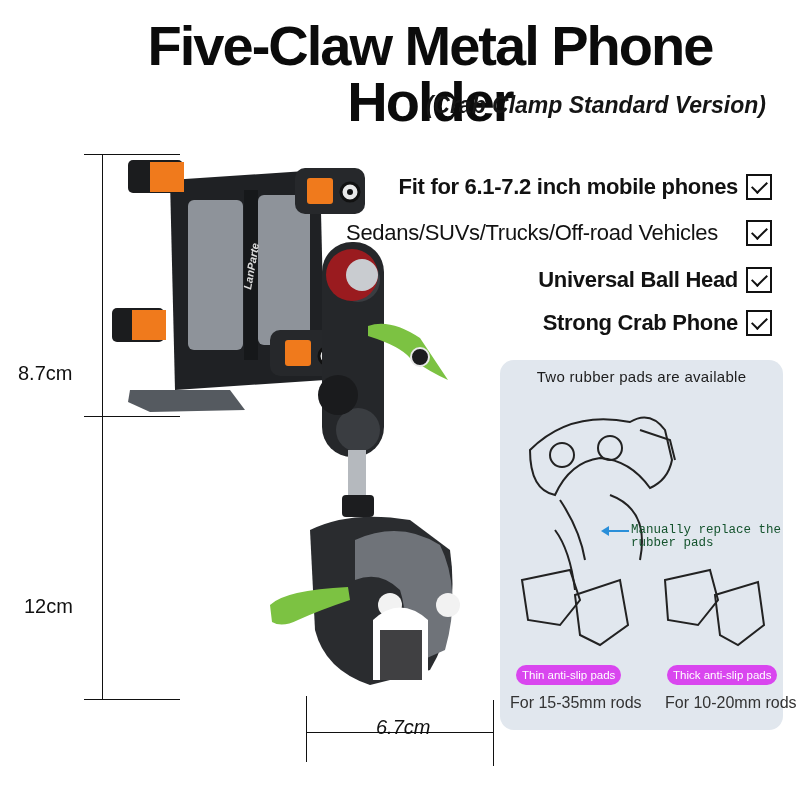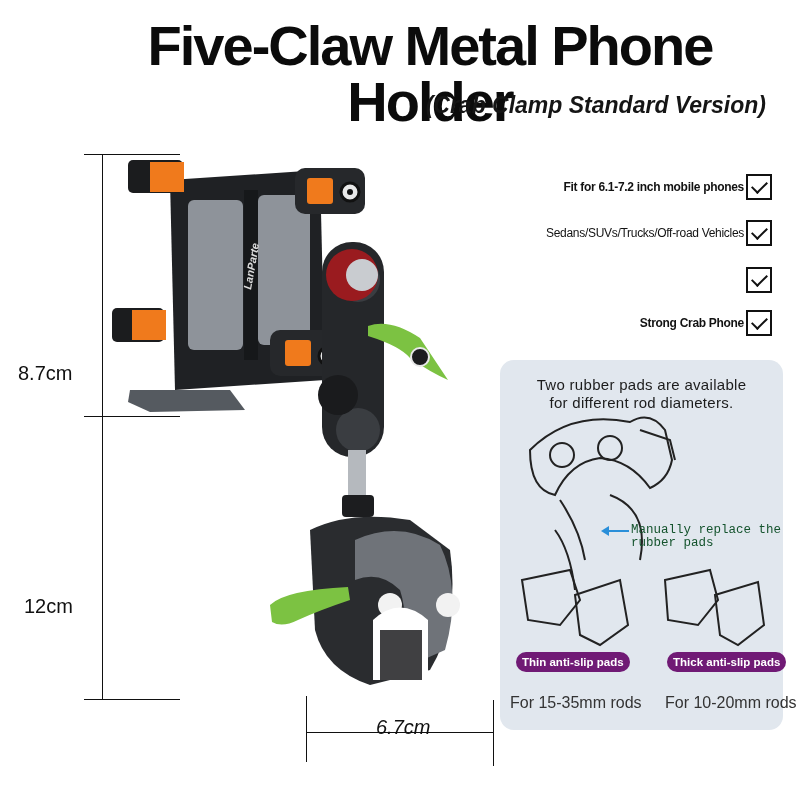--- a/index.html
+++ b/index.html
@@ -1,54 +1,55 @@
 <!DOCTYPE html>
 <html><head>
 <meta charset="utf-8">
 <style>
   html, body { margin:0; padding:0; }
   body { width:800px; height:800px; background:#ffffff; position:relative; overflow:hidden; font-family:"Liberation Sans", sans-serif; color:#111; }
   .title { position:absolute; left:60px; top:18px; width:740px; text-align:center; font-size:56px; font-weight:bold; letter-spacing:-2px; color:#0b0b0b; line-height:1; }
   .subtitle { position:absolute; right:34px; top:92px; font-size:23px; font-weight:bold; color:#151515;font-style:italic; }
   .features { position:absolute; right:28px; top:163px; }
   .feat { display:flex; justify-content:flex-end; align-items:center; height:48px; }
-  .feat .lbl { font-size:12px; font-weight:bold; color:#121212; margin-right:2px; letter-spacing:-0.3px;text-align:right; }
+  .feat .lbl { font-size:22px; font-weight:bold; color:#121212; margin-right:8px; letter-spacing:-0.3px;text-align:right; }
   .feat .chk { width:26px; height:26px; border:2px solid #111; box-sizing:border-box; position:relative; background:#fff; }
   .feat .chk::after { content:""; position:absolute; left:7px; top:2px; width:7px; height:13px; border-right:2px solid #111; border-bottom:2px solid #111; transform:rotate(45deg); }
   .panel { position:absolute; left:500px; top:360px; width:283px; height:370px; background:#e1e7ee; border-radius:14px; }
-  .panel .heading { position:absolute; left:0; top:8px; width:100%; text-align:center; font-size:15px; color:#1c1c1c; line-height:18px; letter-spacing:0.3px;margin-top:8px; }
+  .panel .heading { position:absolute; left:0; top:8px; width:100%; text-align:center; font-size:15px; color:#1c1c1c; line-height:18px; letter-spacing:0.3px; }
   .panel .note { position:absolute; left:131px; top:164px; font-family:"Liberation Mono", monospace; font-size:12.5px; color:#14532d; line-height:13px; }
   .panel .arrow { position:absolute; left:103px; top:170px; width:26px; height:2px; background:#2a8fd9; }
   .panel .arrow::before { content:""; position:absolute; left:-2px; top:-4px; border-right:8px solid #2a8fd9; border-top:5px solid transparent; border-bottom:5px solid transparent; }
-  .pill { position:absolute; top:292px; height:20px; border-radius:10px; background:#701a75; color:#fff; font-size:11.5px; font-weight:bold; line-height:20px; padding:0 6px; white-space:nowrap; }
+  .pill { position:absolute; top:305px; height:20px; border-radius:10px; background:#d946ef; color:#fff; font-size:11.5px; font-weight:normal; line-height:20px; padding:0 6px; white-space:nowrap; }
   .pill-thin { left:16px; }
   .pill-thick { left:167px; }
   .rod { position:absolute; top:334px; font-size:16px; color:#333; white-space:nowrap; }
   .rod-thin { left:10px; }
   .rod-thick { left:165px; }
   .dim-line { position:absolute; background:#111; }
   .dim-label { position:absolute; font-size:20px; color:#111; }
   .product { position:absolute; }
 </style>
 </head>
 <body>
 
 <div class="title">Five-Claw Metal Phone Holder</div>
 <div class="subtitle">(Crab Clamp Standard Version)</div>
 
 <div class="features">
   <div class="feat">
     <span class="lbl">Fit for 6.1-7.2 inch mobile phones</span>
     <span class="chk"></span>
   </div>
-  <div class="feat" style="height:44px;">
+  <div class="feat" style="height:44px;gap:20px;">
     <span class="lbl" style="font-weight:normal;">Sedans/SUVs/Trucks/Off-road Vehicles</span>
     <span class="chk"></span>
   </div>
   <div class="feat" style="height:50px;">
+    <span class="lbl">Universal Ball Head</span>
     <span class="chk"></span>
   </div>
   <div class="feat" style="height:36px;">
     <span class="lbl">Strong Crab Phone</span>
     <span class="chk"></span>
   </div>
 </div>
 
 <div class="dim-line" style="left:102px; top:154px; width:1px; height:545px;"></div>
 <div class="dim-line" style="left:84px; top:154px; width:96px; height:1px;"></div>
@@ -108,21 +109,20 @@
   <circle cx="338" cy="455" r="12" fill="#f2f2f2"></circle>
   <path d="M263 470 Q290 445 318 470 L318 530 L263 530 Z" fill="#ffffff"></path>
   <path d="M270 480 L312 480 L312 530 L270 530 Z" fill="#1e1f21" opacity="0.85"></path>
 
   <path d="M160 455 Q175 440 238 437 L240 450 Q210 460 188 470 Q172 478 162 472 Z" fill="#7cc242"></path>
 </svg>
 
 <div class="panel">
   <div class="heading">
     <div>Two rubber pads are available</div>
-    <div>for different rod diameters.</div>
   </div>
   <svg width="283" height="290" viewBox="0 0 283 290" style="position:absolute; left:0; top:40px;">
     <g fill="none" stroke="#222" stroke-width="2">
       <path d="M30 50 Q70 10 130 22 Q150 10 165 30 L172 60 Q168 80 150 88 Q130 60 100 58 Q70 62 55 95 Q30 90 30 50 Z"></path>
       <circle cx="62" cy="55" r="12"></circle>
       <circle cx="110" cy="48" r="12"></circle>
       <path d="M140 30 L170 40 L175 60"></path>
       <path d="M60 100 Q80 130 85 160 M110 95 Q150 110 140 160"></path>
       <path d="M55 130 Q70 150 75 190"></path>
       <path d="M22 180 L70 170 L80 200 L60 225 L28 220 Z"></path>

